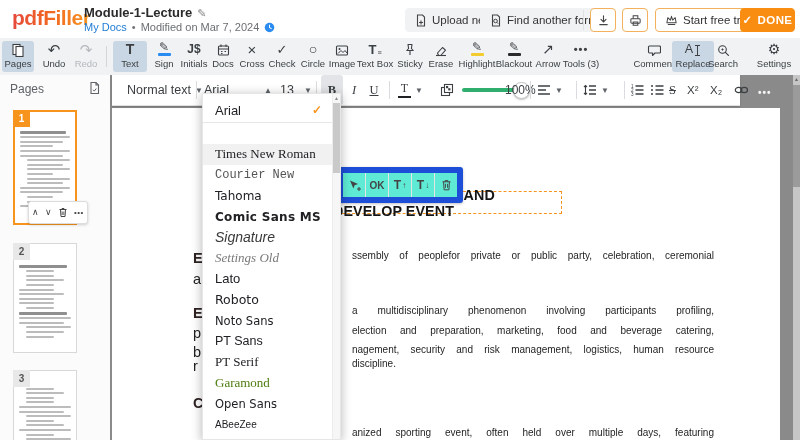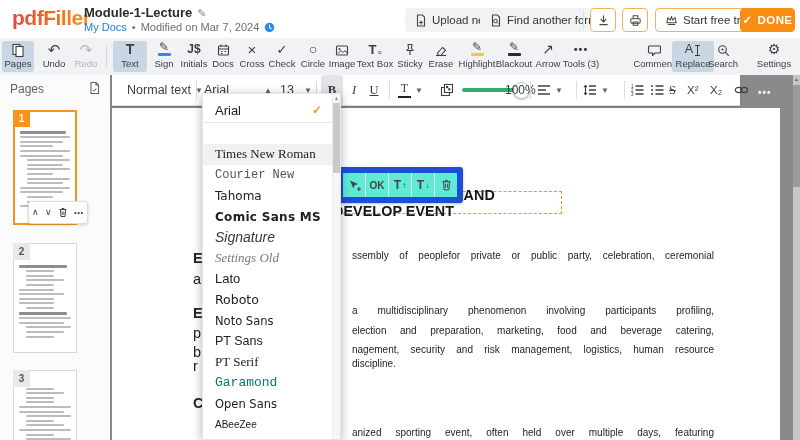--- a/index.html
+++ b/index.html
@@ -90,21 +90,21 @@
   .f2{font-family:"Liberation Mono",monospace;color:#555;font-size:12px;}
   .f3{font-family:"DejaVu Sans",sans-serif;font-size:12px;}
   .f4{font-family:"DejaVu Sans",sans-serif;font-weight:700;font-size:12px;letter-spacing:.3px;}
   .f5{font-family:Liberation Sans, sans-serif;font-style:italic;color:#3a3a3a;font-size:14px;}
   .f6{font-family:"Liberation Serif",serif;font-style:italic;color:#787878;font-size:13px;}
   .f7{font-family:"Liberation Sans",sans-serif;}
   .f8{font-family:"DejaVu Sans",sans-serif;font-size:12.5px;}
   .f9{font-family:"DejaVu Sans",sans-serif;font-size:11.5px;}
   .f10{font-family:"Liberation Sans",sans-serif;font-size:12.5px;}
   .f11{font-family:"Liberation Serif",serif;font-size:13px;}
-  .f12{font-family:Liberation Mono, monospace;color:#0f766e;font-size:13px;}
+  .f12{font-family:Liberation Serif, serif;color:#4d7c0f;font-size:13px;}
   .f13{font-family:"DejaVu Sans",sans-serif;font-size:11.5px;}
   .f14{font-family:"Liberation Serif",serif;font-style:italic;font-size:14.5px;font-weight:600;}
   .f15{font-family:"Liberation Sans",sans-serif;font-size:10px;}
   .ddscroll{position:absolute;right:0;top:0;width:7px;height:100%;background:#f6f6f6;border-left:1px solid #ececec;}
   .ddthumb{position:absolute;right:0;top:9px;width:7px;height:70px;background:#c9c9c9;}
   .ddarrow{position:absolute;right:0;top:1px;width:7px;text-align:center;font-size:5px;color:#888;}
   
   #cscroll{position:absolute;right:0;top:0;width:7px;height:365px;background:#c6c6c6;}
   #cthumb{position:absolute;right:0;top:10px;width:7px;height:102px;background:#9b9b9b;}
   #carrow{position:absolute;right:0;top:1px;width:7px;text-align:center;font-size:5px;color:#666;}

